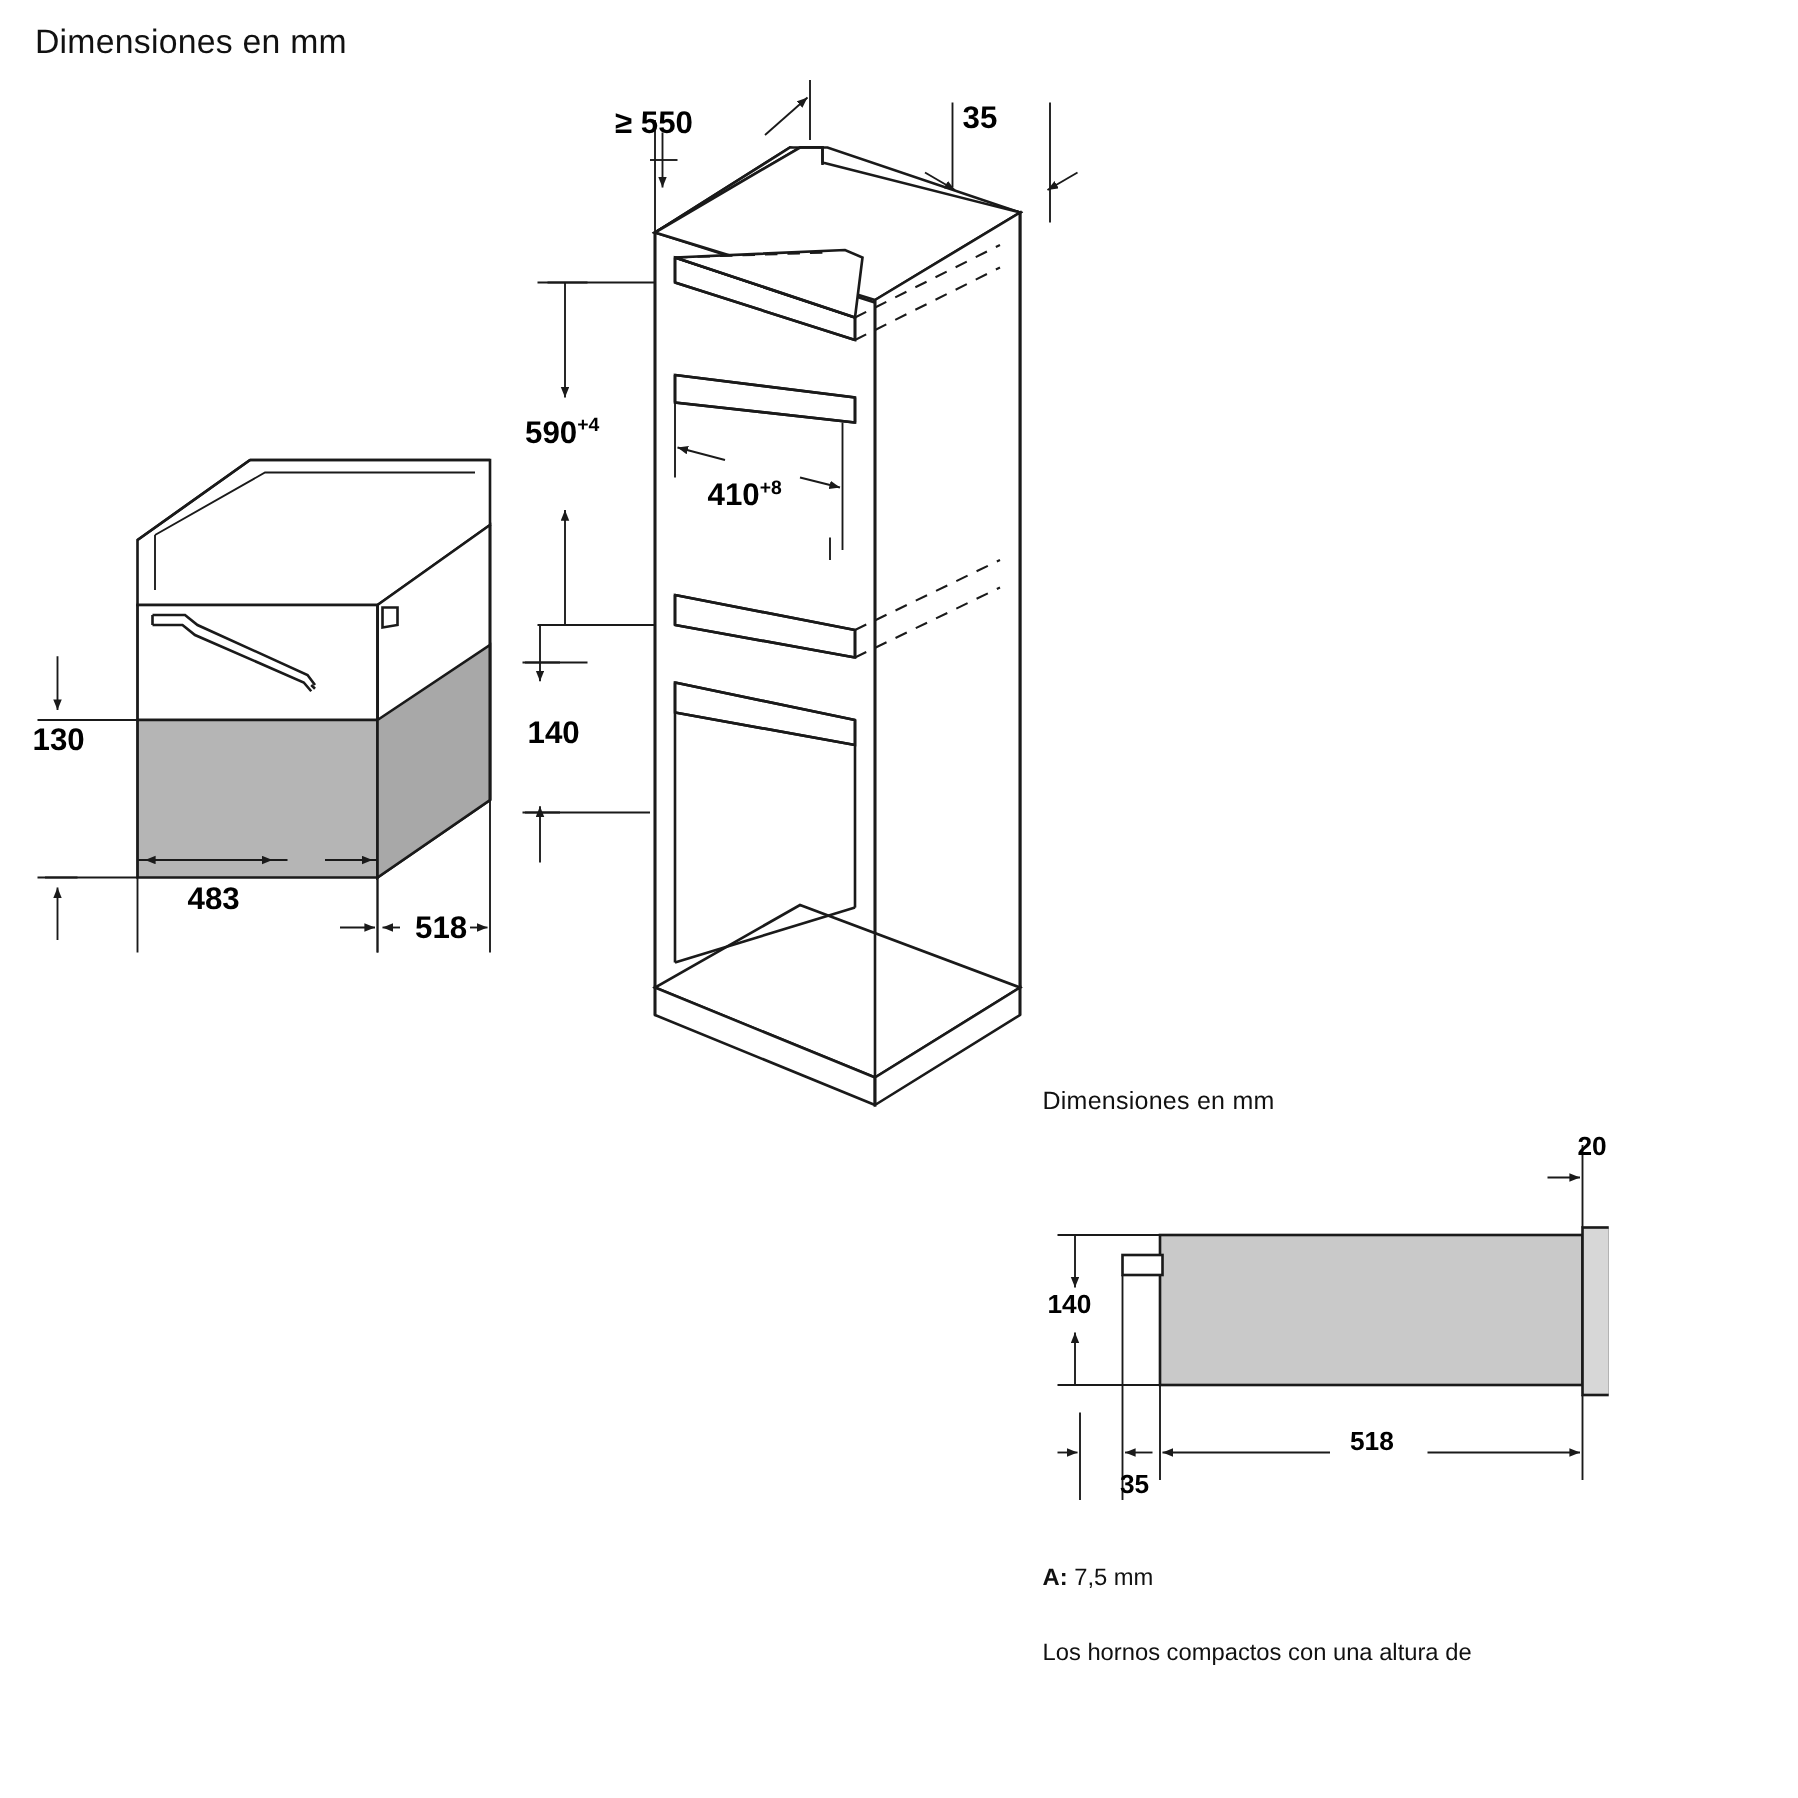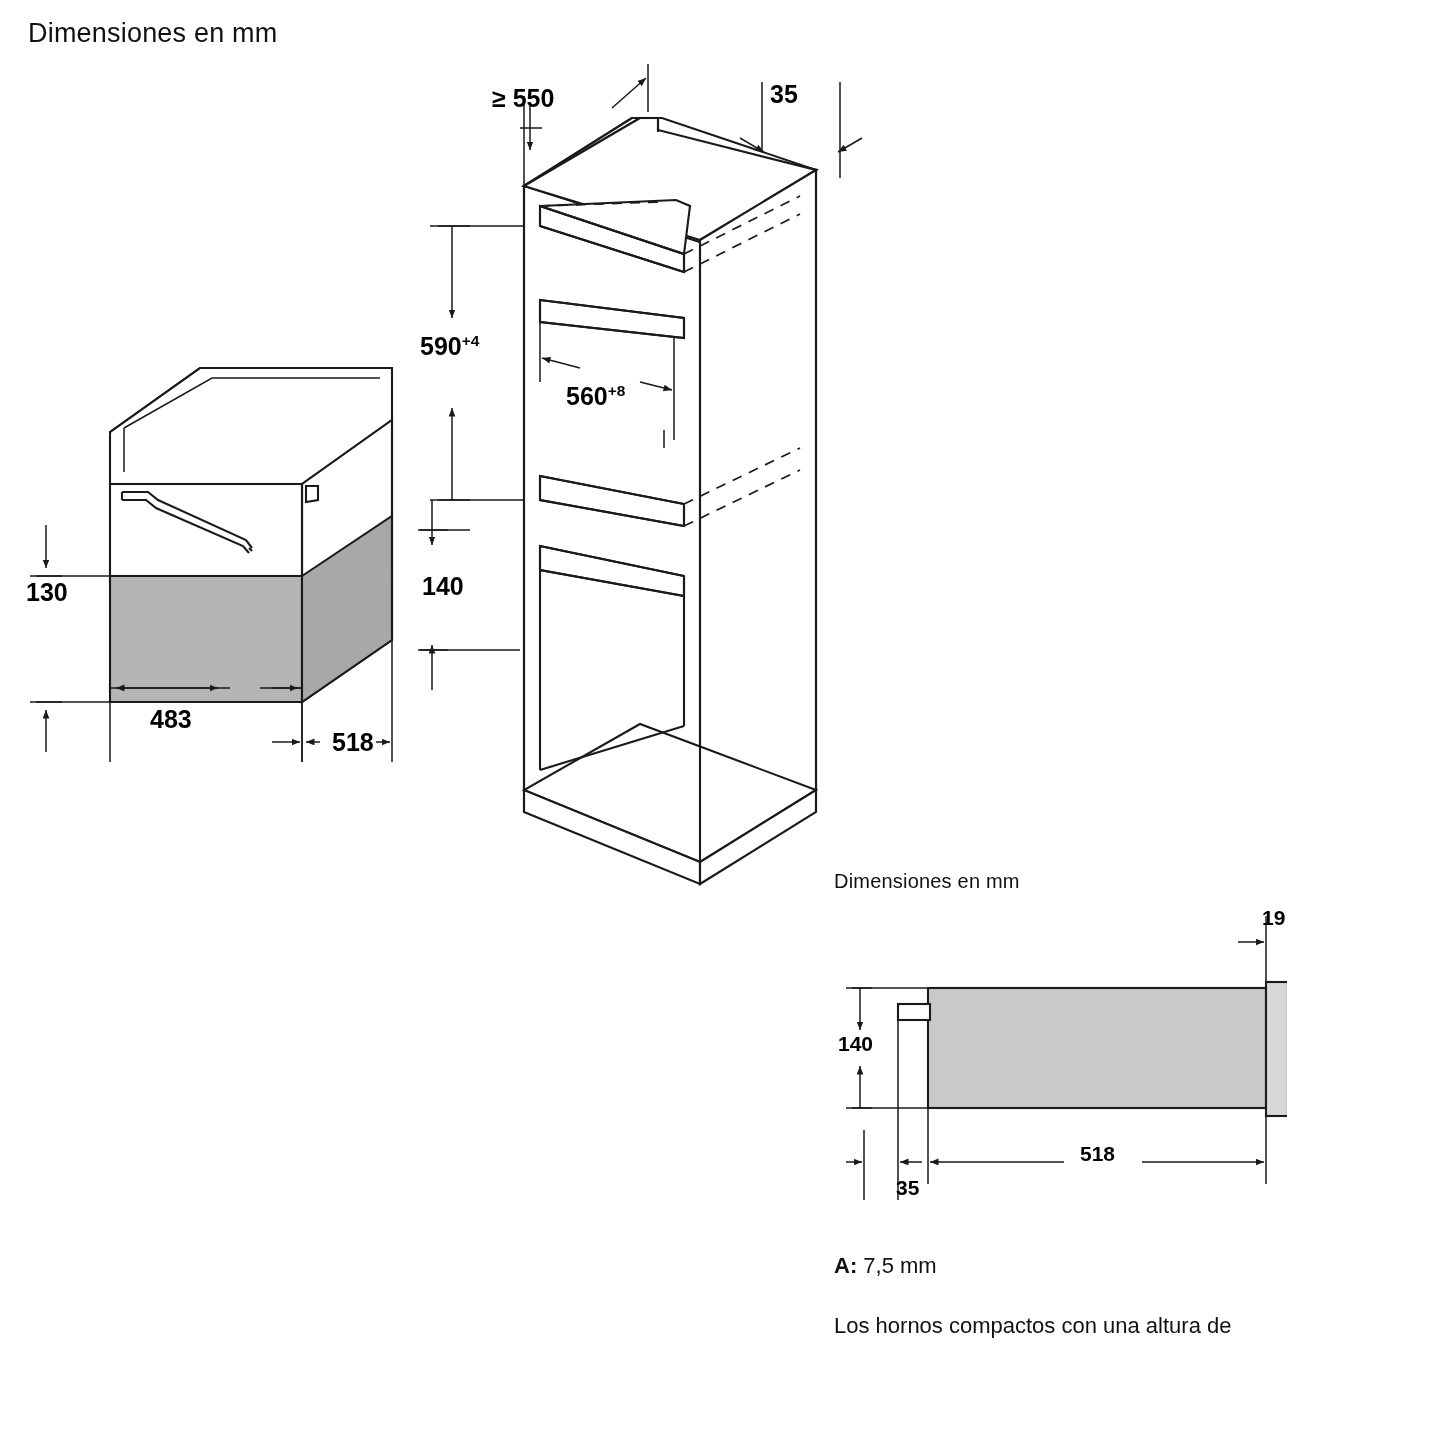--- a/index.html
+++ b/index.html
@@ -36,21 +36,21 @@
     white-space: nowrap;
   }
   .dimlabel.small { font-size: 21px; }
   .dimlabel sup {
     font-size: 0.62em;
     font-weight: 700;
     vertical-align: super;
   }
   .note {
     position: absolute;
-    font-size: 22px;
+    font-size: 19px;
     color: #111111;
     white-space: pre;
     line-height: 1.42;
   }
   .note b { font-weight: 700; }
   svg.layer {
     position: absolute;
     left: 0; top: 0;
     width: 1438px;
     height: 1438px;
@@ -307,29 +307,29 @@
   </svg>
 
   <div class="dimlabel" style="left:492px; top:84px;">≥ 550</div>
   <div class="dimlabel" style="left:770px; top:80px;">35</div>
 
   <div class="dimlabel" style="left:404px; top:332px;margin-left:16px;">
     <span>590</span><sup>+4</sup>
   </div>
 
   <div class="dimlabel" style="left:566px; top:382px;">
-    <span>560</span><sup>+8</sup>
+    <span>410</span><sup>+8</sup>
   </div>
 
   <div class="dimlabel" style="left:422px; top:572px;">140</div>
   <div class="dimlabel" style="left:26px; top:578px;">130</div>
   <div class="dimlabel" style="left:150px; top:705px;">483</div>
   <div class="dimlabel" style="left:332px; top:728px;">518</div>
 
-  <div class="dimlabel small" style="left:1262px; top:906px;">19</div>
+  <div class="dimlabel small" style="left:1262px; top:906px;">20</div>
   <div class="dimlabel small" style="left:838px; top:1032px;">140</div>
   <div class="dimlabel small" style="left:1348px; top:1032px;">130</div>
   <div class="dimlabel small" style="left:1080px; top:1142px;">518</div>
   <div class="dimlabel small" style="left:896px; top:1176px;">35</div>
   <div class="dimlabel small" style="left:1326px; top:1124px;">(A)</div>
 
   <div class="note" style="left:834px; top:1250px;"><b>A:</b> <span>7,5 mm</span></div>
 
   <div class="note" style="left:834px; top:1310px;">Los hornos compactos con una altura de</div>
 

